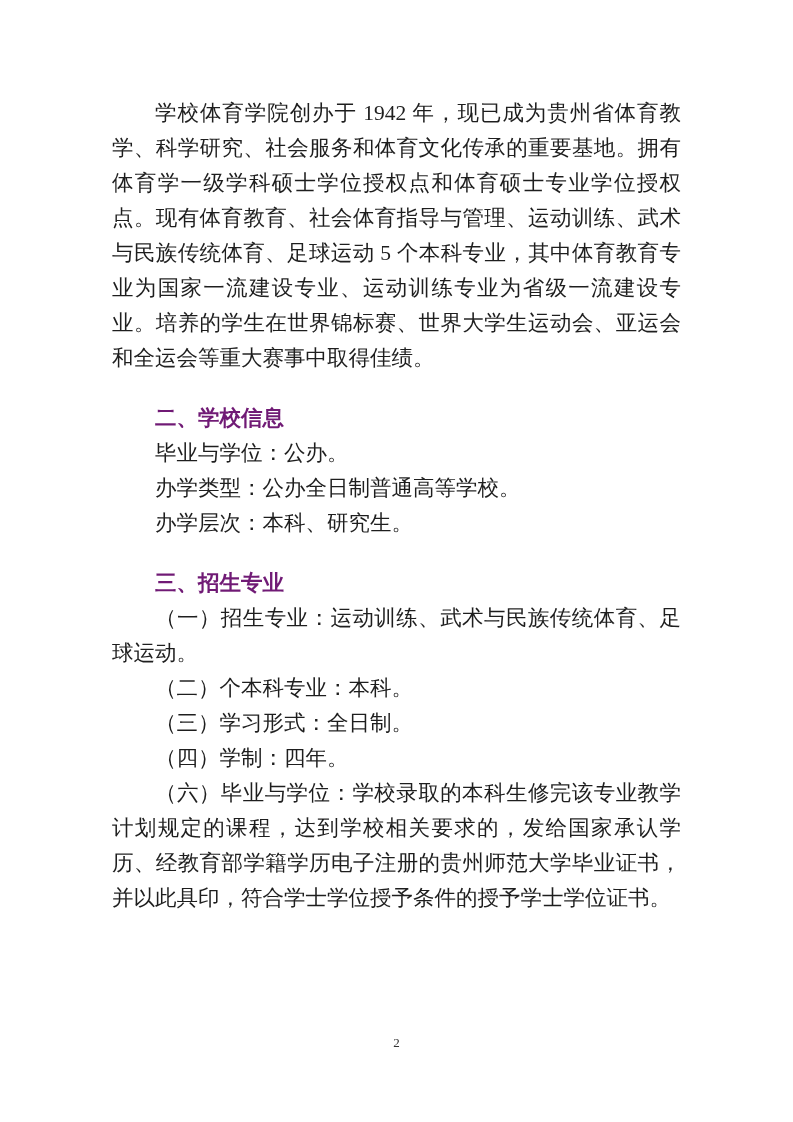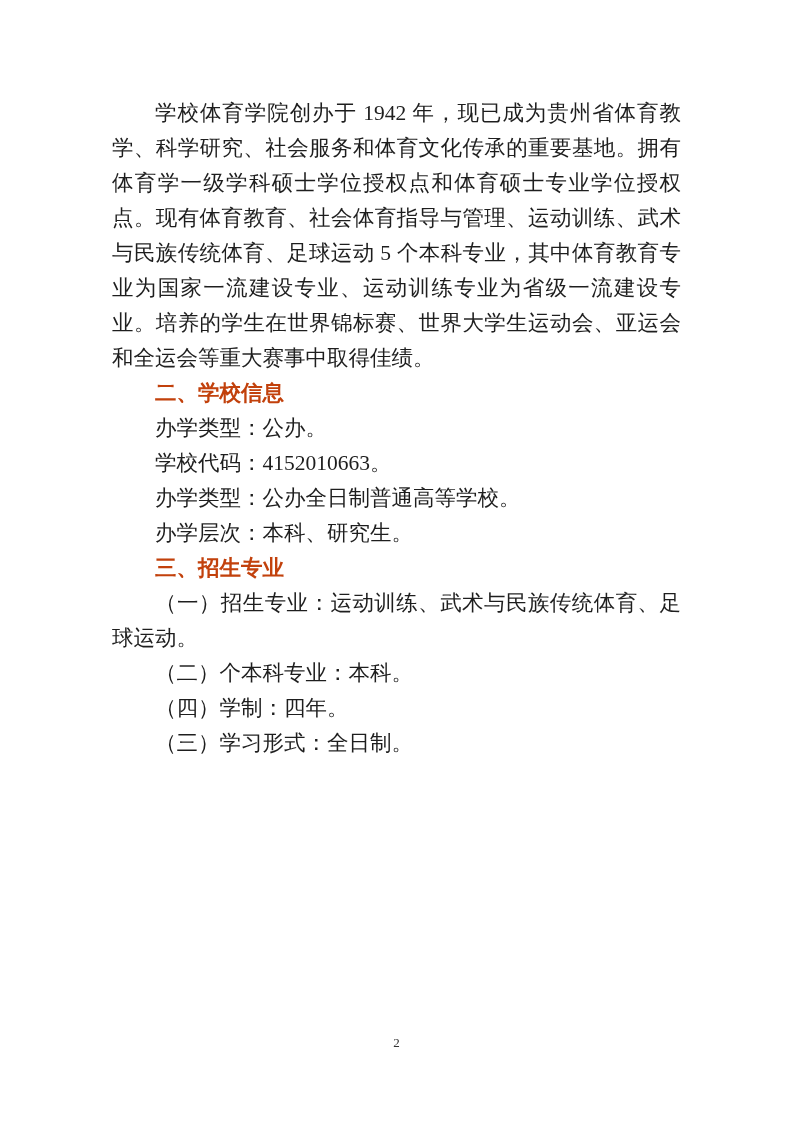--- a/index.html
+++ b/index.html
@@ -28,49 +28,50 @@
   .doc-body p {
     margin: 0;
     padding: 0;
     text-indent: 2em;
     text-align: justify;
     text-justify: inter-ideograph;
   }
   .doc-body p.heading {
     font-family: "Liberation Sans", "DejaVu Sans", sans-serif;
     font-weight: bold;
-    color: #c2410c;
+    color: #701a75;
     text-align: left;
+    margin-top: 25px;
   }
   .footer {
     position: absolute;
     left: 0;
     right: 0;
     top: 1034px;
     text-align: center;
     font-family: "Liberation Serif", "DejaVu Serif", serif;
     font-size: 13px;
     line-height: 18px;
     color: #333333;
   }
 </style>
 </head>
 <body>
 
 <div class="page">
   <div class="doc-body">
     <p class="para">学校体育学院创办于 1942 年，现已成为贵州省体育教学、科学研究、社会服务和体育文化传承的重要基地。拥有体育学一级学科硕士学位授权点和体育硕士专业学位授权点。现有体育教育、社会体育指导与管理、运动训练、武术与民族传统体育、足球运动 5 个本科专业，其中体育教育专业为国家一流建设专业、运动训练专业为省级一流建设专业。培养的学生在世界锦标赛、世界大学生运动会、亚运会和全运会等重大赛事中取得佳绩。</p>
     <p class="heading">二、学校信息</p>
-    <p class="para">办学类型：公办。</p>
-    <p class="para">学校代码：4152010663。</p>
+    <p class="para">毕业与学位：公办。</p>
     <p class="para">办学类型：公办全日制普通高等学校。</p>
     <p class="para">办学层次：本科、研究生。</p>
     <p class="heading">三、招生专业</p>
     <p class="para">（一）招生专业：运动训练、武术与民族传统体育、足球运动。</p>
     <p class="para">（二）个本科专业：本科。</p>
+    <p class="para">（三）学习形式：全日制。</p>
     <p class="para">（四）学制：四年。</p>
-    <p class="para">（三）学习形式：全日制。</p>
+    <p class="para">（六）毕业与学位：学校录取的本科生修完该专业教学计划规定的课程，达到学校相关要求的，发给国家承认学历、经教育部学籍学历电子注册的贵州师范大学毕业证书，并以此具印，符合学士学位授予条件的授予学士学位证书。</p>
   </div>
 
   <div class="footer">
     <span>2</span>
   </div>
 </div>
 
 </body></html>

